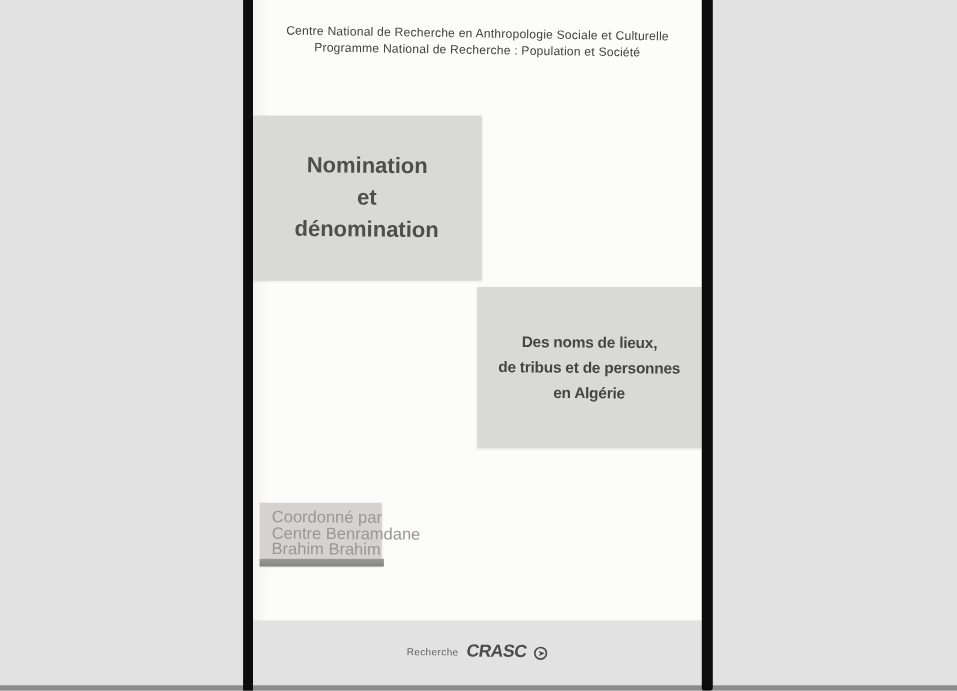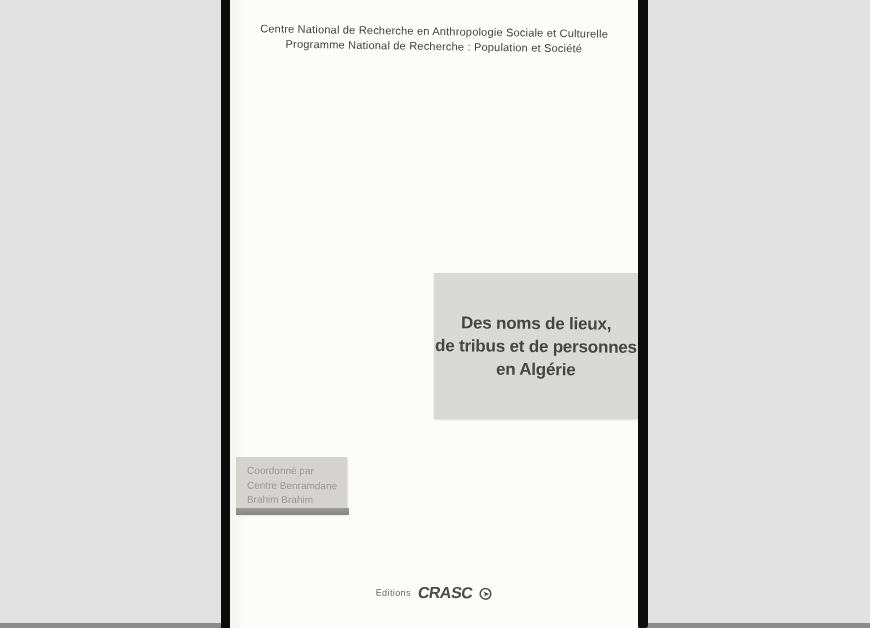--- a/index.html
+++ b/index.html
@@ -29,21 +29,21 @@
     top: 0;
     height: 628px;
     background: var(--c-edge-bar, #0c0c0c);
     z-index: 2;
   }
   .edge-bar.left  { left: 221px; width: 9px; }
   .edge-bar.right { left: 638px; width: 10px; border-radius: 0 0 3px 2px; }
   .cover {
     position: absolute;
     left: 230px; top: 0;
-    width: 408px; height: 628px;
+    width: 408px; height: 564px;
     background: linear-gradient(90deg, #f3f3f1 0px, var(--c-cover, #fcfcfb) 16px, var(--c-cover, #fcfcfb) 100%);
     z-index: 2;
   }
   .institution {
     position: absolute;
     left: 0; right: 0; top: 24px;
     text-align: center;
     font-size: 11px;
     line-height: 15px;
     letter-spacing: 0.2px;
@@ -64,37 +64,36 @@
     width: 208px; height: 150px;
     font-size: 20px;
     line-height: 29px;
     font-weight: bold;
     color: var(--c-title-text, #4e4e4e);
   }
   .panel-title .lines { transform: rotate(0.5deg); text-align: center; }
   .panel-subtitle {
     left: 204px; top: 261px;
     width: 204px; height: 146px;
-    font-size: 17px;
+    font-size: 14px;
     line-height: 23px;
     font-weight: bold;
     color: var(--c-subtitle-text, #454545);
-    margin-top: 12px;
   }
   .panel-subtitle .lines { transform: rotate(0.5deg); text-align: center; letter-spacing: -0.2px; }
   .coord-panel {
     position: absolute;
     left: 6px; top: 457px;
     width: 111px; height: 58px;
     background: var(--c-coord-panel, #d5d3d0);
     box-shadow: 1px 1px 2px rgba(0,0,0,0.10);
   }
   .coord-text {
     padding: 7px 0 14px 11px;
-    font-size: 10px;
+    font-size: 15px;
     line-height: 14.5px;
     color: var(--c-coordinator-text, #999693);
     transform: rotate(0.4deg);
     white-space: nowrap;
   }
   .coord-shadow-strip {
     position: absolute;
     left: 0; right: -2px; bottom: 0;
     height: 7px;
     background: linear-gradient(180deg, #9a9a98, var(--c-panel-shadow, #858585));
@@ -132,40 +131,47 @@
 
   <div class="edge-bar left"></div>
 
   <div class="cover">
 
     <div class="institution">
       <div>Centre National de Recherche en Anthropologie Sociale et Culturelle</div>
       <div>Programme National de Recherche : Population et Société</div>
     </div>
 
+    <div class="panel panel-title">
+      <div class="lines">
+        <div>Nomination</div>
+        <div>et</div>
+        <div>dénomination</div>
+      </div>
+    </div>
 
     <div class="panel panel-subtitle">
       <div class="lines">
         <div>Des noms de lieux,</div>
         <div>de tribus et de personnes</div>
         <div>en Algérie</div>
       </div>
     </div>
 
     <div class="coord-panel">
       <div class="coord-text">
         <div>Coordonné par</div>
         <div>Centre Benramdane</div>
         <div>Brahim Brahim</div>
       </div>
       <div class="coord-shadow-strip"></div>
     </div>
 
     <div class="publisher-row">
-      <span class="editions-label">Editions</span>
+      <span class="editions-label">Recherche</span>
       <span class="crasc-logotype">CRASC</span>
       <span class="crasc-icon">
         <svg width="13" height="13" viewBox="0 0 13 13">
           <circle cx="6.5" cy="6.5" r="5.3" fill="none" stroke="#4c4c4c" stroke-width="1.5"></circle>
           <polygon points="4.4,4.2 10.2,6.5 4.9,9.1 6.1,6.6" fill="#4c4c4c"></polygon>
         </svg>
       </span>
     </div>
 
   </div>

